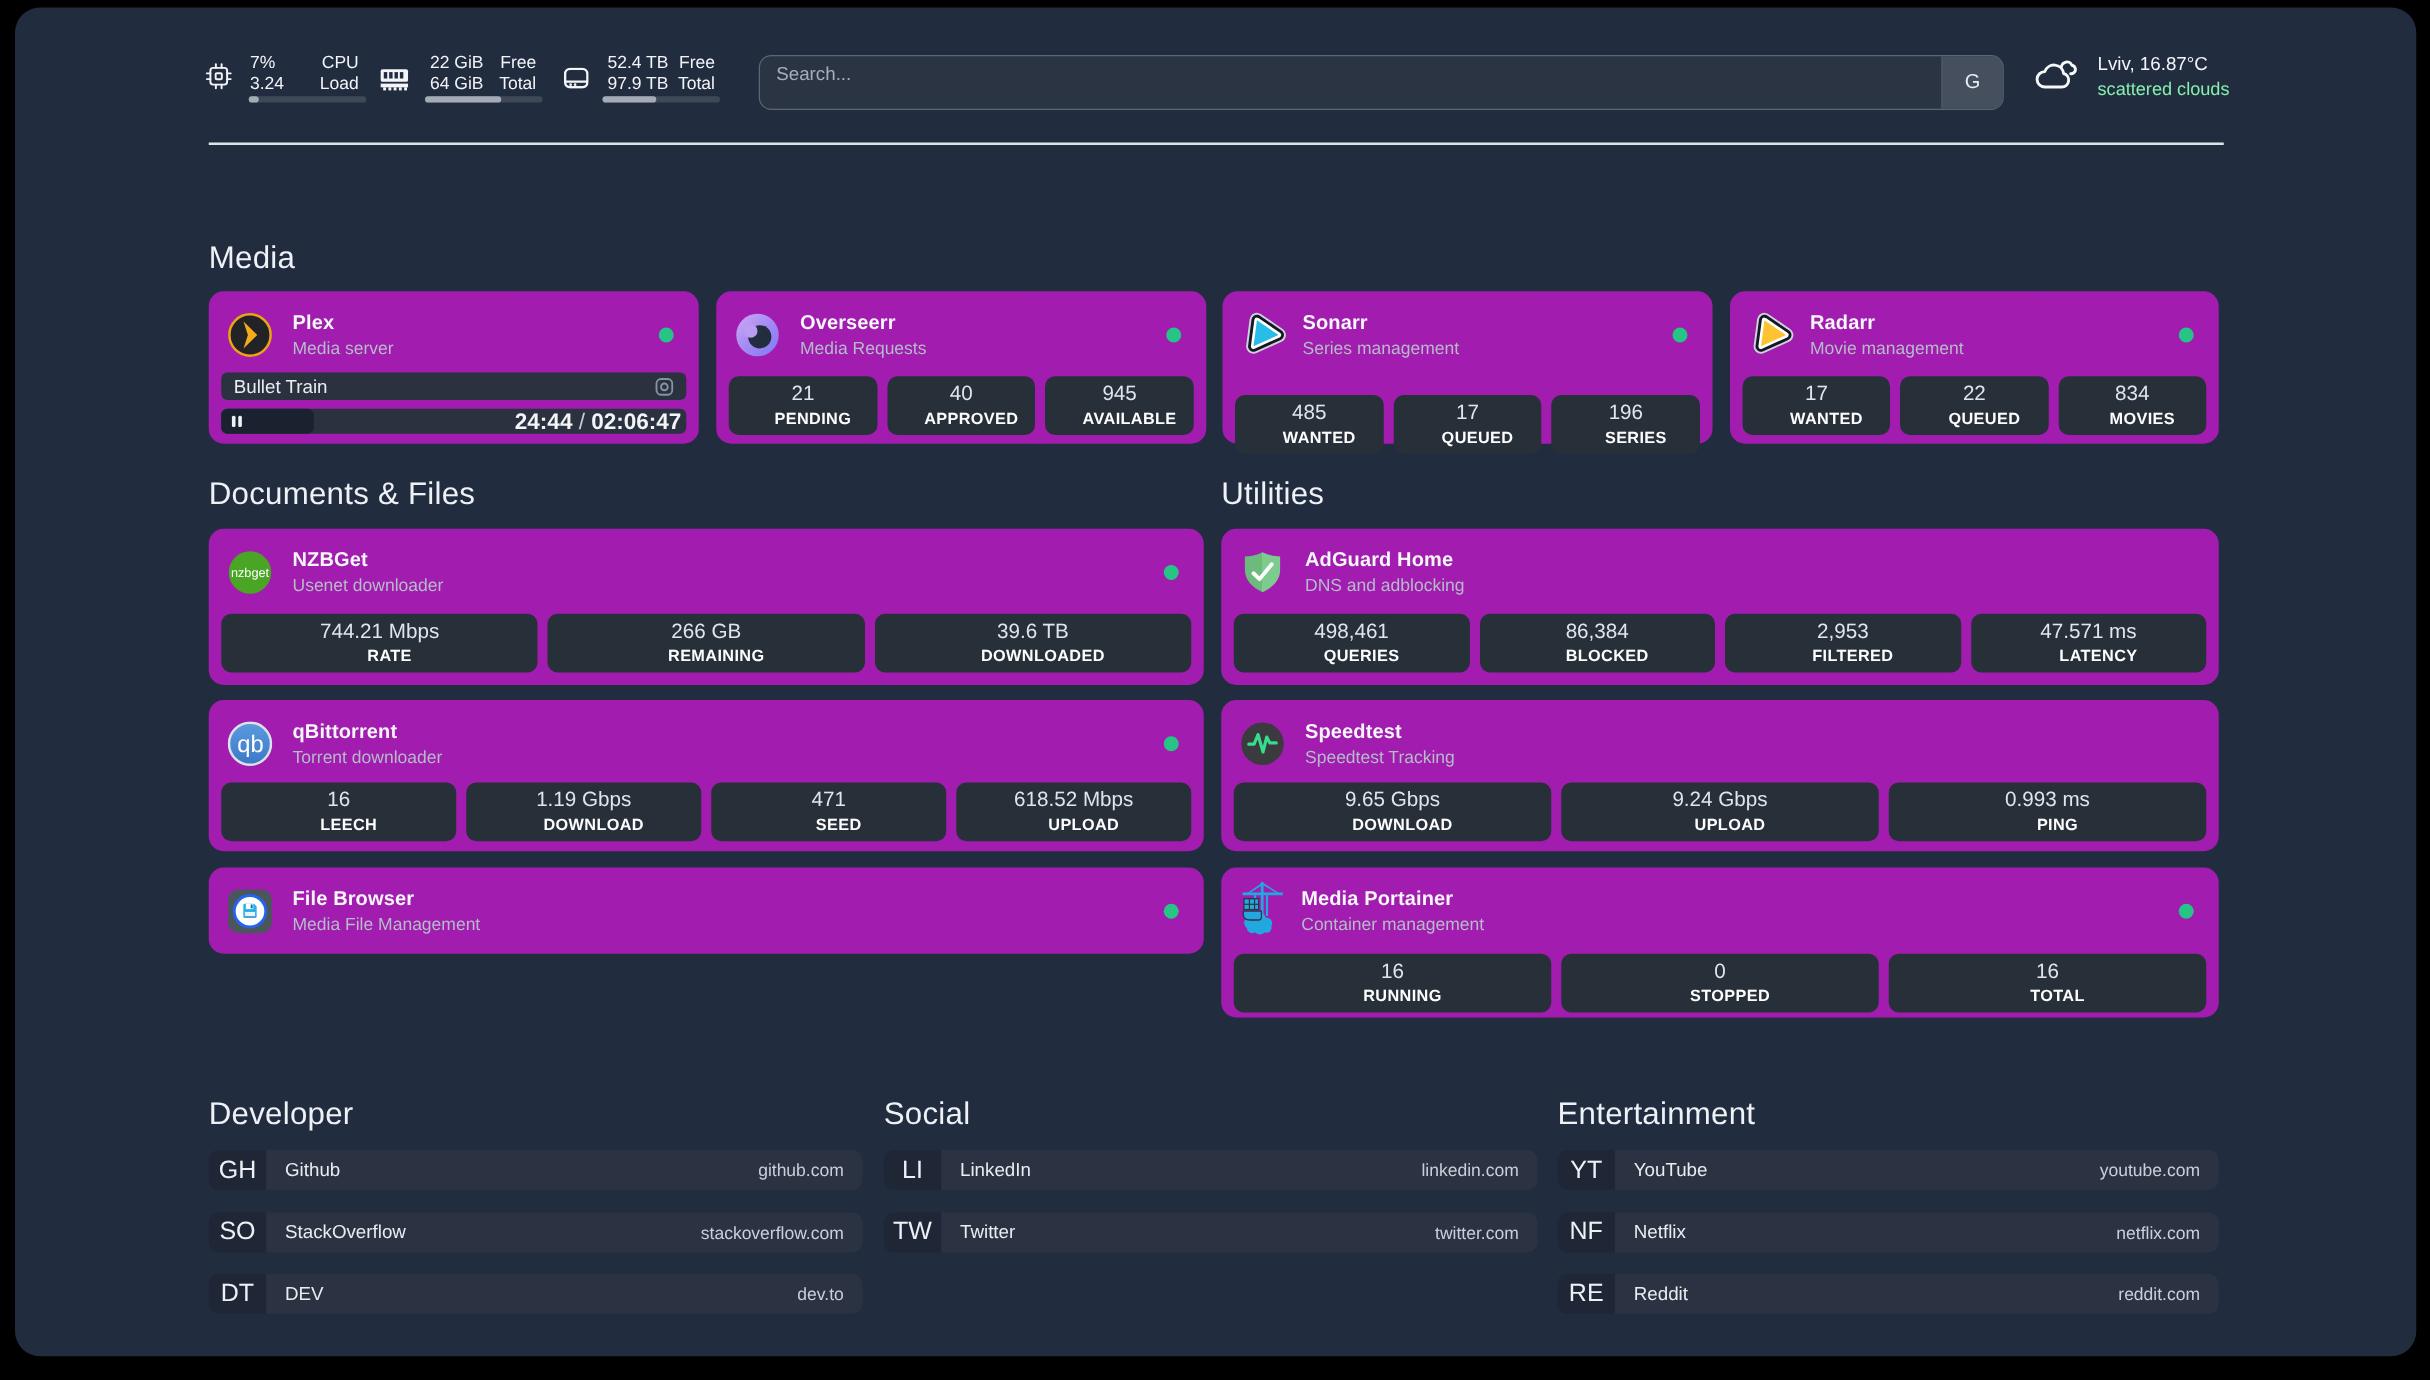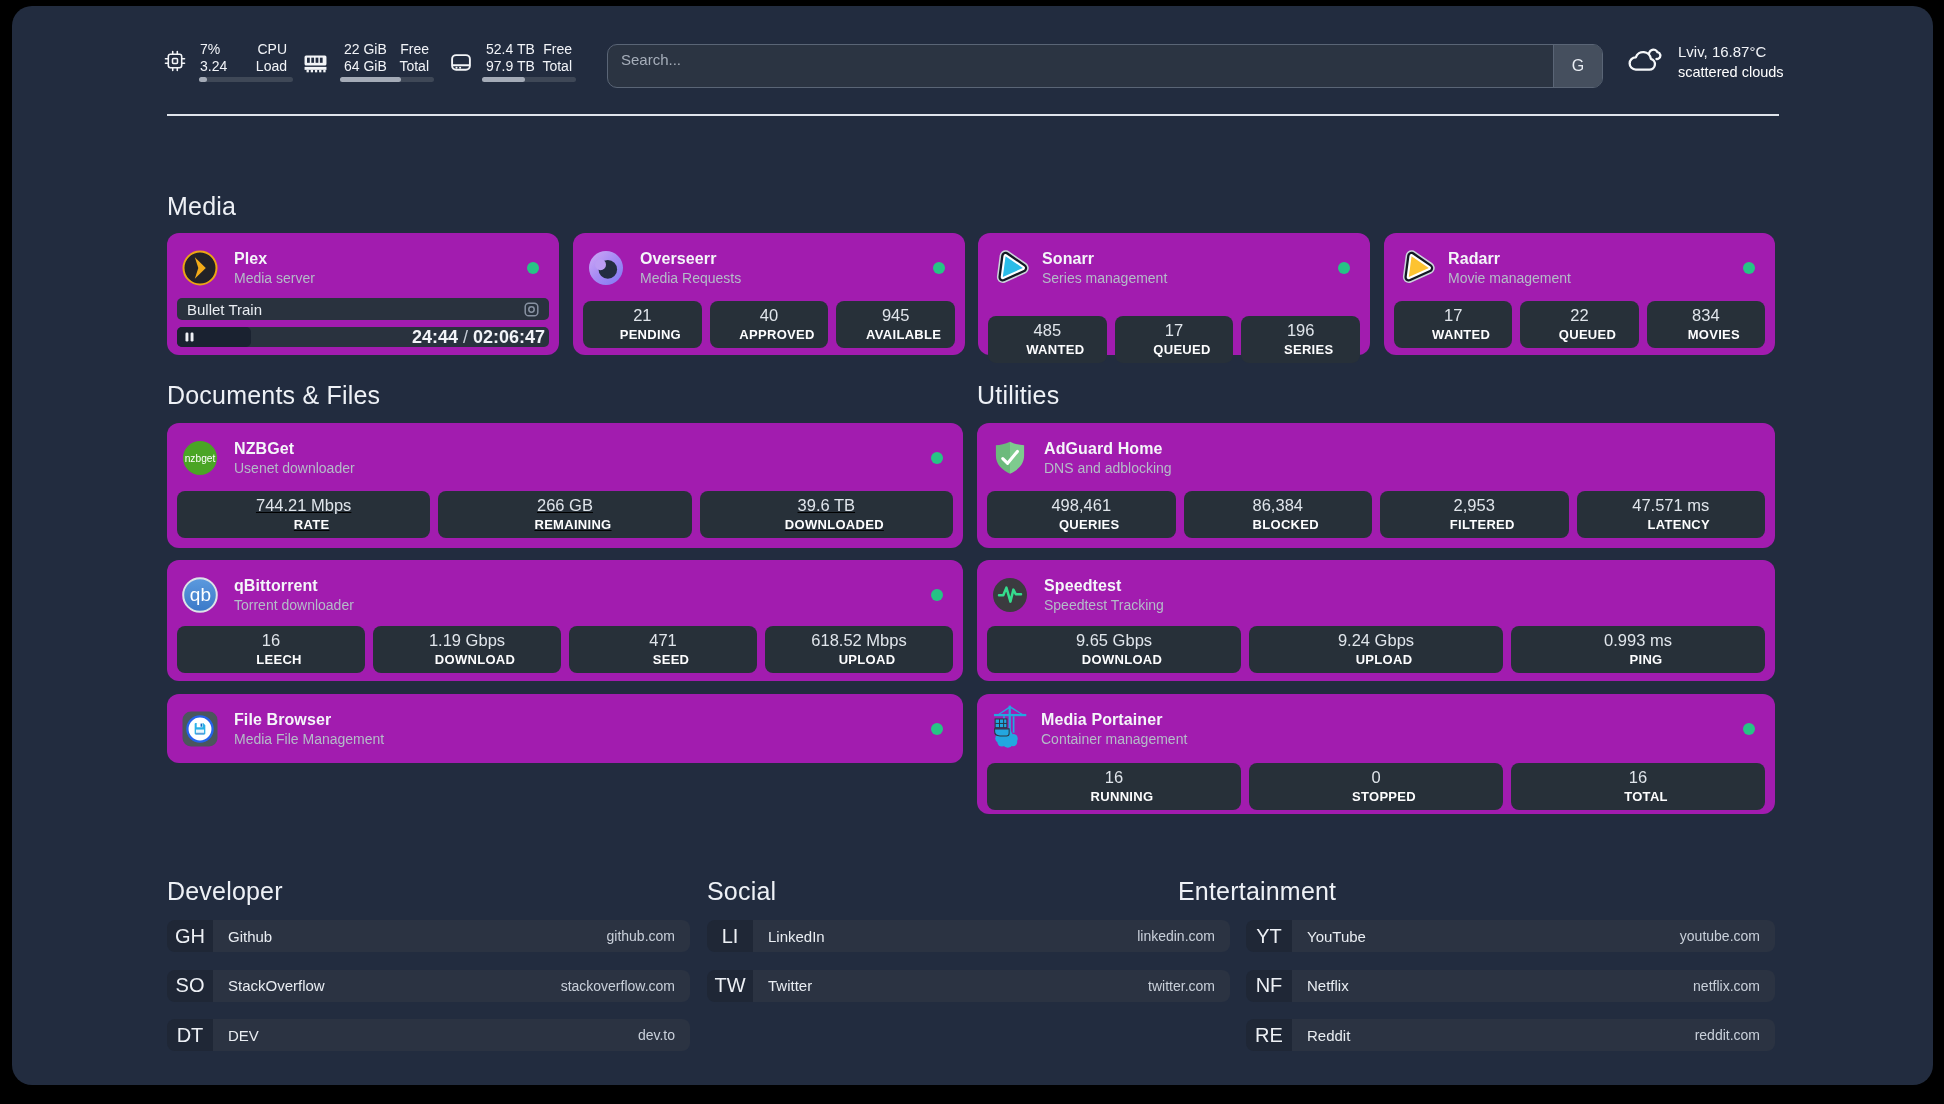--- a/index.html
+++ b/index.html
@@ -14,21 +14,21 @@
   .syslab { position:absolute; font-size:14px; line-height:17.5px; color:#f2f4f8; text-align:right; white-space:pre; }
   .track { position:absolute; height:4.5px; border-radius:3px; background:#3f4857; }
   .fill  { height:4.5px; border-radius:3px; background:#a4abb7; }
   .search { position:absolute; left:595px; top:38px; width:996px; height:44px;
     background:#2b3442; border:1.5px solid #5a6576; border-radius:10px; }
   .search .ph { position:absolute; left:13px; top:0; line-height:29px; font-size:15px; color:#a6aeba; }
   .search .g { position:absolute; right:0; top:0; bottom:0; width:49px; background:#454f5e;
     border-radius:0 8px 8px 0; border-left:1.5px solid #5a6576; color:#e9edf3; font-size:16px;
     display:flex; align-items:center; justify-content:center; }
   .weather { position:absolute; left:1666px; top:36px; font-size:15px; line-height:20px; color:#f2f4f8; }
-  .weather .l2 { font-size:14.5px; color:#ffffff; }
+  .weather .l2 { font-size:14.5px; color:#86efac; }
   .hr { position:absolute; left:155px; top:108px; width:1612px; height:1.5px; background:#dfe4eb; }
   
   .h2 { position:absolute; font-size:25px; line-height:28px; color:#eef1f6; font-weight:500; letter-spacing:0.2px; }
   
   .card { position:absolute; background:#a21caf; border-radius:12px; padding:10px; }
   .hdr { display:flex; align-items:center; height:44px; overflow:visible; margin:2.5px 0 0 5px; }
   .hic { width:36px; height:36px; flex:0 0 36px; }
   .tt { margin-left:16px; }
   .tt .t1 { font-size:16px; line-height:21.5px; color:#f4f6f9; font-weight:bold; letter-spacing:0.1px; }
   .tt .t2 { font-size:14px; line-height:18.5px; color:#b4bcc8; }
@@ -255,21 +255,21 @@
       <svg class="hic" viewBox="0 0 36 36">
         <circle cx="18" cy="18" r="17" fill="#4aa525"></circle>
         <text x="18" y="21.8" text-anchor="middle" font-family="Liberation Sans" font-size="10.2" fill="#ffffff">nzbget</text>
       </svg>
       <div class="tt">
           <div class="t1">NZBGet</div>
           <div class="t2">Usenet downloader</div>
         </div>
       <div class="dot"></div>
     </div>
-    <div class="stats" style="margin-top:11px;text-decoration:underline;">
+    <div class="stats" style="margin-top:11px;">
       <div class="stat">
           <div class="v">744.21 Mbps</div>
           <div class="l">RATE</div>
         </div>
       <div class="stat">
           <div class="v">266 GB</div>
           <div class="l">REMAINING</div>
         </div>
       <div class="stat">
           <div class="v">39.6 TB</div>
@@ -446,21 +446,21 @@
         </div>
       <div class="stat">
           <div class="v">16</div>
           <div class="l">TOTAL</div>
         </div>
     </div>
   </div>
 
   <div class="h2" style="left:155px; top:871px;">Developer</div>
   <div class="h2" style="left:695px; top:871px;">Social</div>
-  <div class="h2" style="left:1166px; top:871px;">Entertainment</div>
+  <div class="h2" style="left:1234px; top:871px;">Entertainment</div>
   <div class="abs" style="left:155px; top:914px; width:523px;">
     <div class="lrow">
         <div class="lcode">GH</div>
         <div class="lbar">
           <span class="lname">Github</span>
           <span class="ldom">github.com</span>
         </div>
       </div>
     <div class="lrow">
         <div class="lcode">SO</div>

